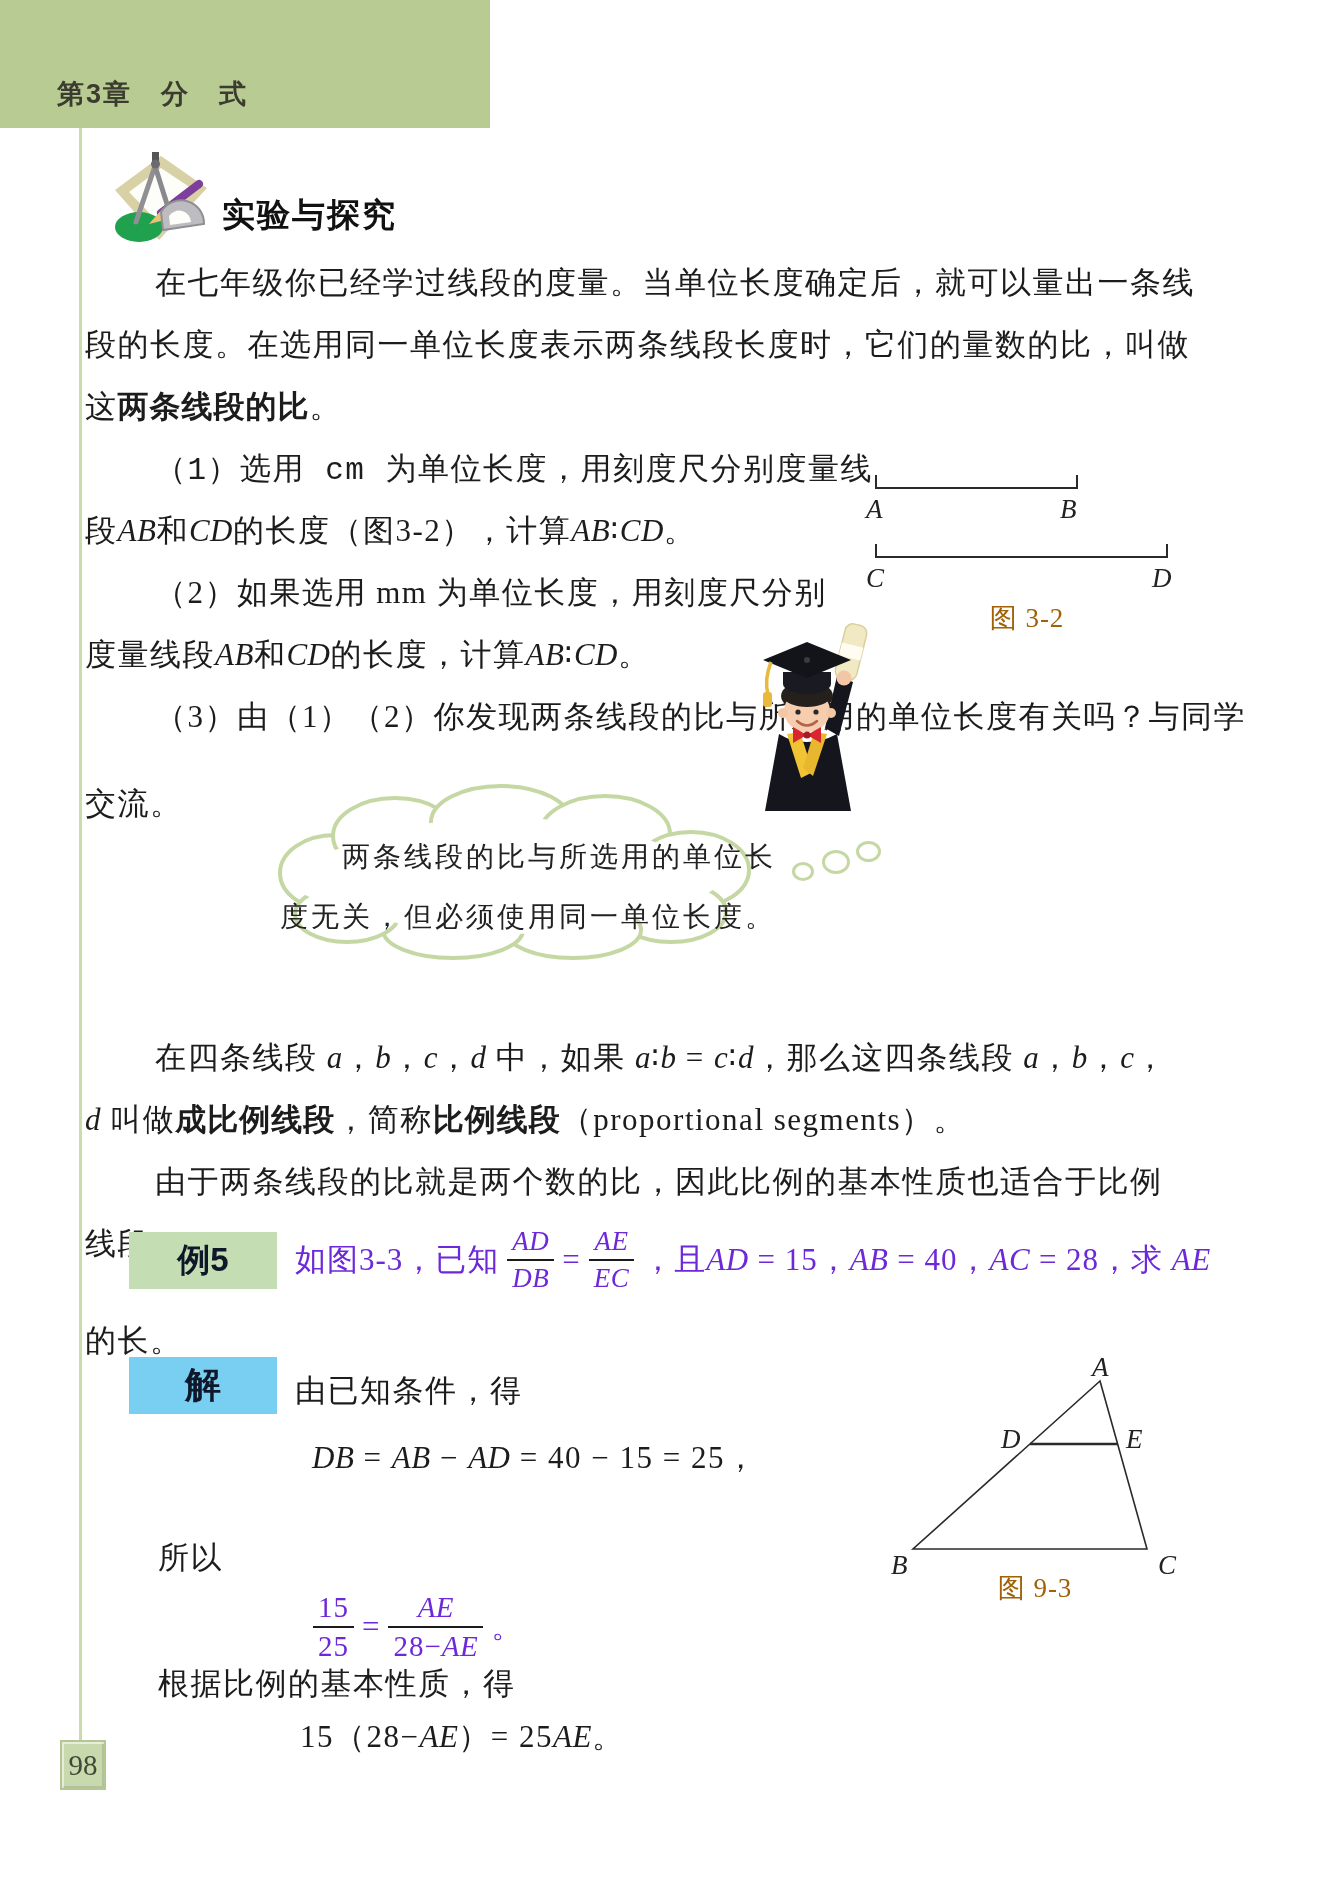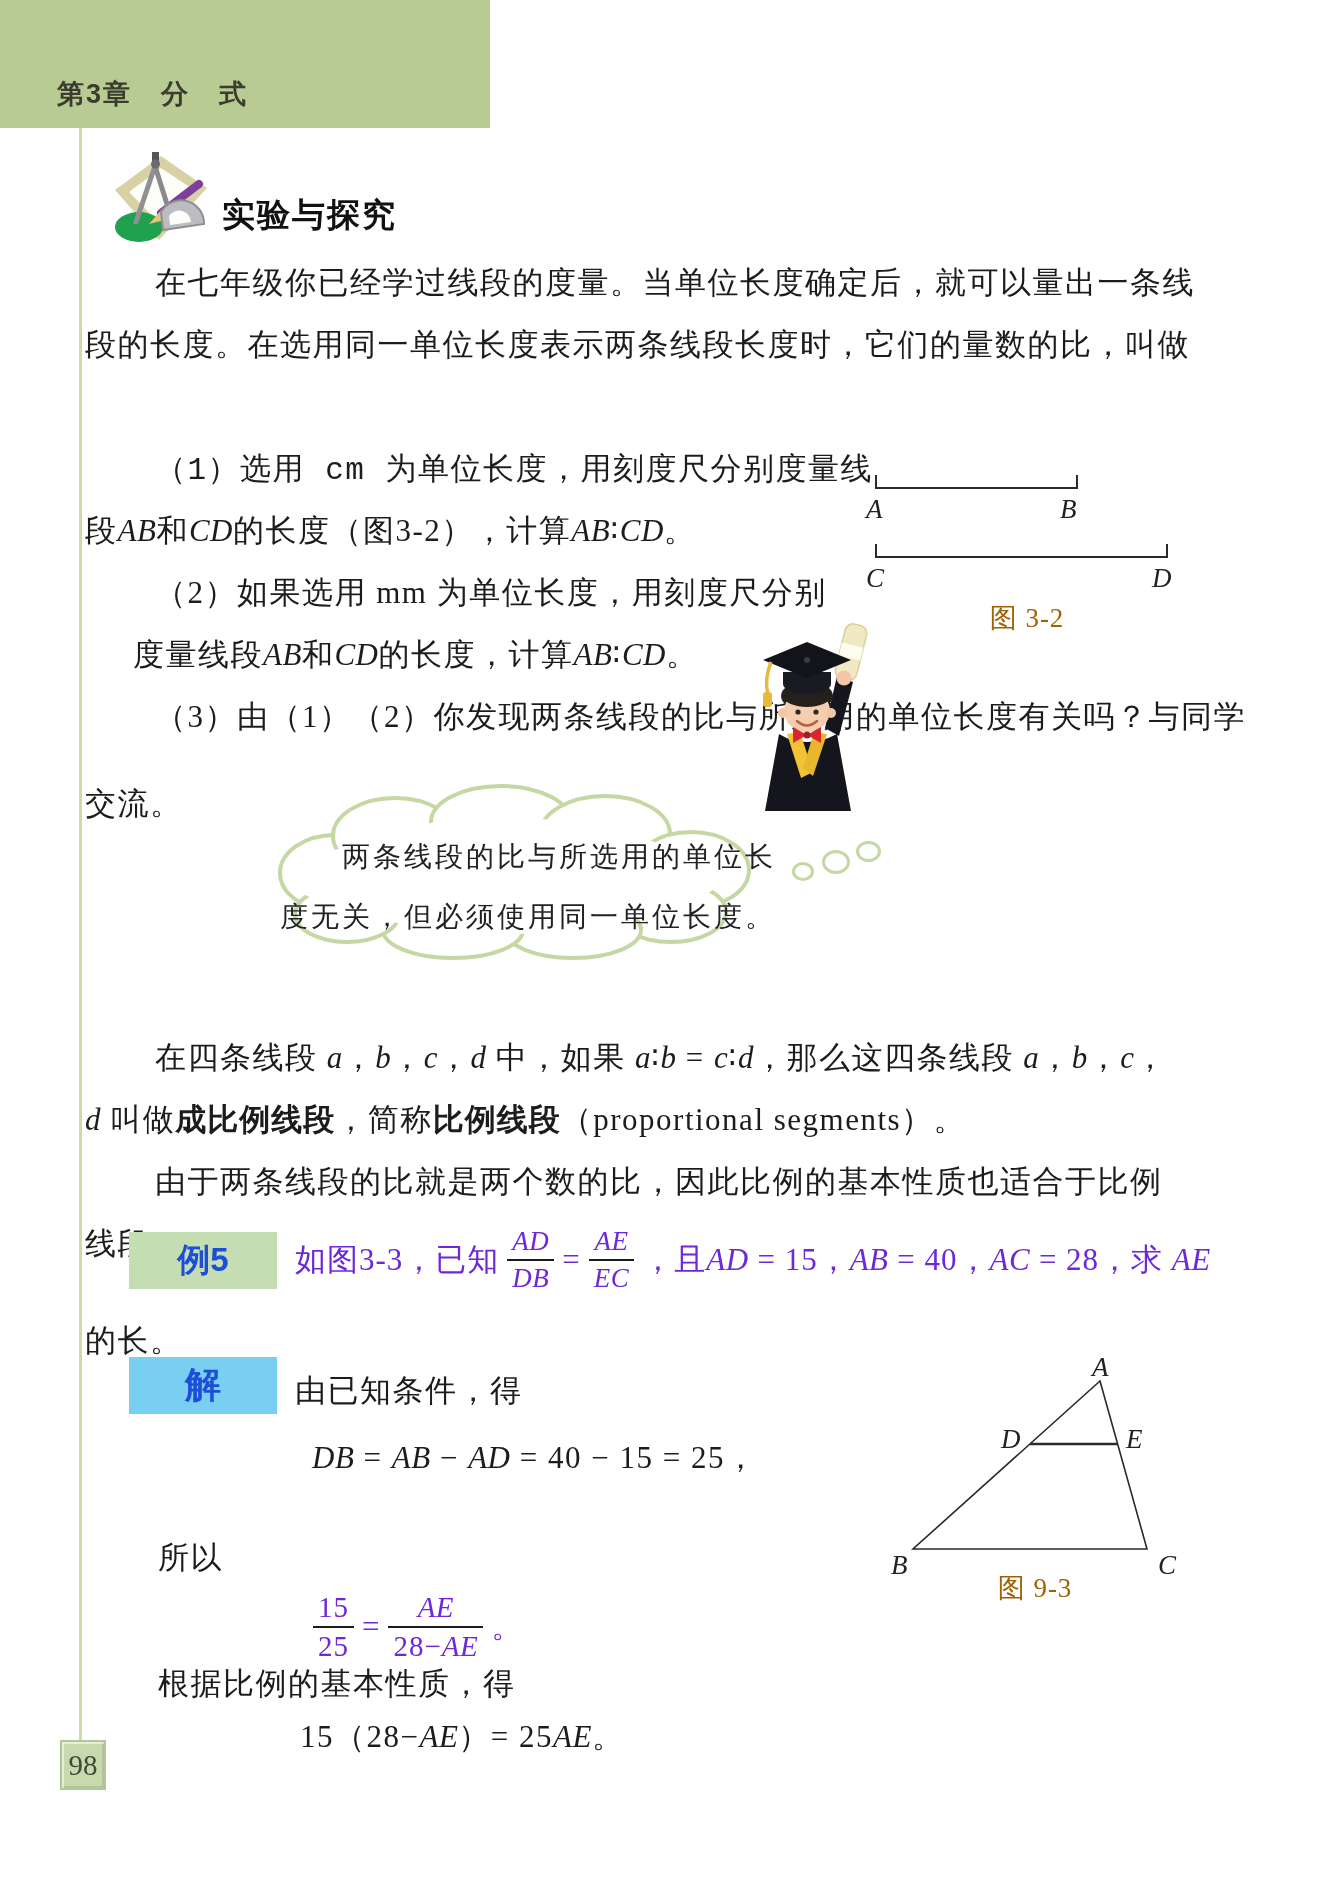--- a/index.html
+++ b/index.html
@@ -18,21 +18,21 @@
         font-weight:bold;font-size:33px;color:#111;letter-spacing:2px;}
   .seg-line{position:absolute;height:2px;background:#2a2a2a;}
   .seg-tick{position:absolute;width:2px;height:14px;background:#2a2a2a;}
   .fig-label{position:absolute;font-size:27px;font-style:italic;font-family:"Liberation Serif",serif;color:#222;}
   .caption{position:absolute;font-size:27px;font-family:"Liberation Serif",serif;color:#a16207;
         letter-spacing:1px;text-align:center;}
   .cloud-text{position:absolute;font-size:28px;letter-spacing:3px;color:#222;white-space:nowrap;
         font-family:"Liberation Serif",serif;}
   .dot{position:absolute;border:3px solid #c5d8a4;background:#fff;border-radius:50%;}
   .badge{position:absolute;width:148px;height:57px;display:flex;align-items:center;justify-content:center;
-        font-family:"Liberation Sans",sans-serif;font-weight:bold;color:#1d4ed8;}
+        font-family:"Liberation Sans",sans-serif;font-weight:bold;color:#0f172a;}
   .badge-ex{left:129px;top:1232px;background:#c4ddb2;font-size:33px;}
   .badge-sol{left:129px;top:1357px;background:#79cff2;font-size:36px;}
   .mathrow{position:absolute;display:flex;align-items:center;white-space:nowrap;
         font-family:"Liberation Serif",serif;font-size:31px;color:#6d28d9;letter-spacing:1px;}
   .frac{display:inline-block;text-align:center;vertical-align:middle;line-height:1.15;
         font-size:27px;margin:0 8px;font-family:"Liberation Serif",serif;}
   .frac .num{display:block;padding:0 5px 2px;}
   .frac .den{display:block;border-top:2px solid #1b1b1b;padding:2px 5px 0;}
   .frac-lg{font-size:29px;}
   .pagebox{position:absolute;left:60px;top:1740px;width:46px;height:50px;background:#c8d9ad;
@@ -61,25 +61,26 @@
     <rect x="49" y="2" width="7" height="10" fill="#555"></rect>
     <circle cx="52.5" cy="14" r="4.5" fill="#6b6b6f"></circle>
     <path d="M58,62 A23,23 0 0 1 101,74 L60,80 Z" fill="#bdbdc1" stroke="#8f8f93" stroke-width="2"></path>
     <path d="M66,66 A12,12 0 0 1 88,72 L67,75 Z" fill="#fdfdf9"></path>
   </svg>
 
   <div class="section-title">实验与探究</div>
 
   <div class="line" style="left:85px;top:324px;">段的长度。在选用同一单位长度表示两条线段长度时，它们的量数的比，叫做</div>
   <div class="line" style="left:155px;top:262px;">在七年级你已经学过线段的度量。当单位长度确定后，就可以量出一条线</div>
+  <div class="line" style="left:85px;top:386px;"><span>这</span><span class="hb">两条线段的比</span><span>。</span></div>
 
   <div class="line" style="left:155px;top:448px;font-family:Liberation Mono, monospace;">（1）选用 cm 为单位长度，用刻度尺分别度量线</div>
   <div class="line" style="left:85px;top:510px;"><span>段</span><span class="i">AB</span><span>和</span><span class="i">CD</span><span>的长度（图3-2），计算</span><span class="i">AB</span><span>∶</span><span class="i">CD</span><span>。</span></div>
   <div class="line" style="left:155px;top:572px;">（2）如果选用 mm 为单位长度，用刻度尺分别</div>
-  <div class="line" style="left:85px;top:634px;margin-left:48px;"><span>度量线段</span><span class="i">AB</span><span>和</span><span class="i">CD</span><span>的长度，计算</span><span class="i">AB</span><span>∶</span><span class="i">CD</span><span>。</span></div>
+  <div class="line" style="left:85px;top:634px;"><span>度量线段</span><span class="i">AB</span><span>和</span><span class="i">CD</span><span>的长度，计算</span><span class="i">AB</span><span>∶</span><span class="i">CD</span><span>。</span></div>
   <div class="line" style="left:155px;top:696px;">（3）由（1）（2）你发现两条线段的比与所选用的单位长度有关吗？与同学</div>
   <div class="line" style="left:85px;top:758px;margin-top:25px;">交流。</div>
 
   <div>
     <div class="seg-tick" style="left:875px;top:475px;"></div>
     <div class="seg-line" style="left:875px;top:487px;width:203px;"></div>
     <div class="seg-tick" style="left:1076px;top:475px;"></div>
     <div class="fig-label" style="left:866px;top:494px;">A</div>
     <div class="fig-label" style="left:1060px;top:494px;">B</div>
     <div class="seg-tick" style="left:875px;top:544px;"></div>

